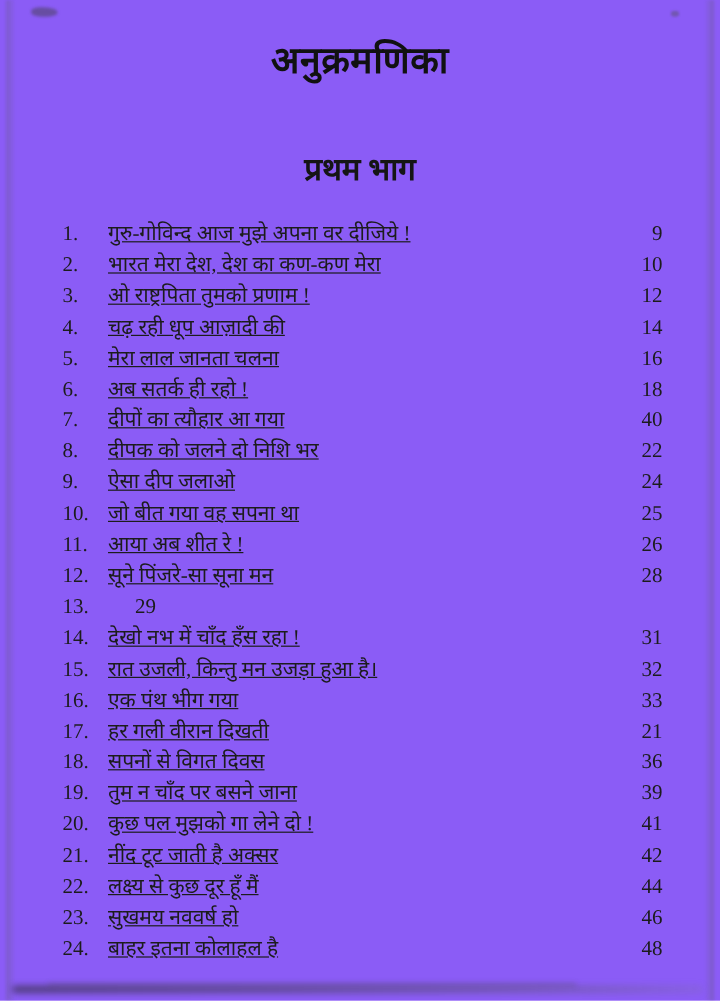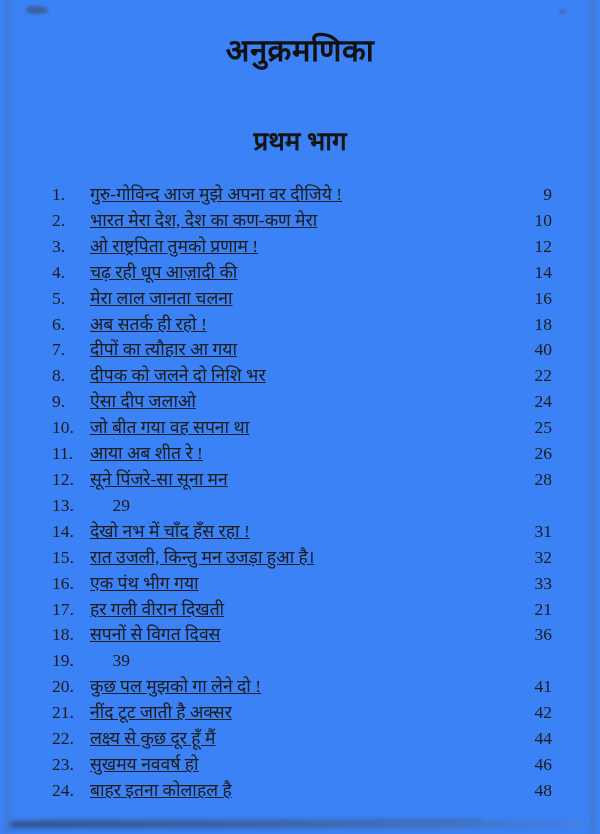--- a/index.html
+++ b/index.html
@@ -11,21 +11,21 @@
     height: 834px;
     background: #ffffff;
     font-family: "Liberation Serif", serif;
     color: #1a1a1a;
     position: relative;
     overflow: hidden;
   }
   .page {
     position: absolute;
     inset: 0;
-    background: #3b82f6;
+    background: #8b5cf6;
   }
   .book-title {
     text-align: center;
     margin: 0;
     padding-top: 28px;
     font-size: 31px;
     font-weight: 700;
     letter-spacing: 0.5px;
     color: #111;
   }
@@ -214,20 +214,21 @@
     <span class="etitle">हर गली वीरान दिखती</span>
     <span class="pg">21</span>
   </div>
       <div class="row">
     <span class="num">18.</span>
     <span class="etitle">सपनों से विगत दिवस</span>
     <span class="pg">36</span>
   </div>
       <div class="row">
     <span class="num">19.</span>
+    <span class="etitle">तुम न चाँद पर बसने जाना</span>
     <span class="pg">39</span>
   </div>
       <div class="row">
     <span class="num">20.</span>
     <span class="etitle">कुछ पल मुझको गा लेने दो !</span>
     <span class="pg">41</span>
   </div>
       <div class="row">
     <span class="num">21.</span>
     <span class="etitle">नींद टूट जाती है अक्सर</span>

